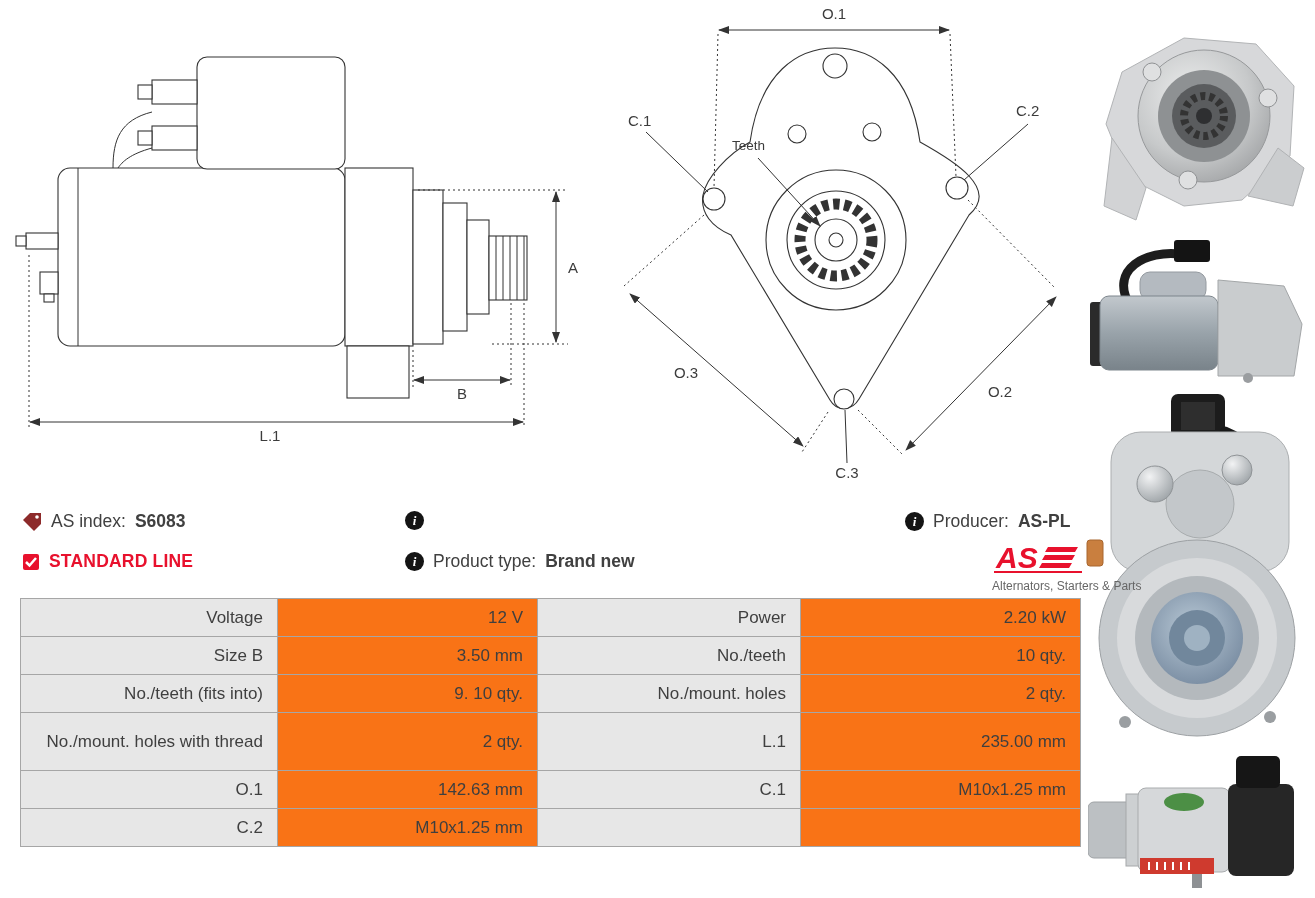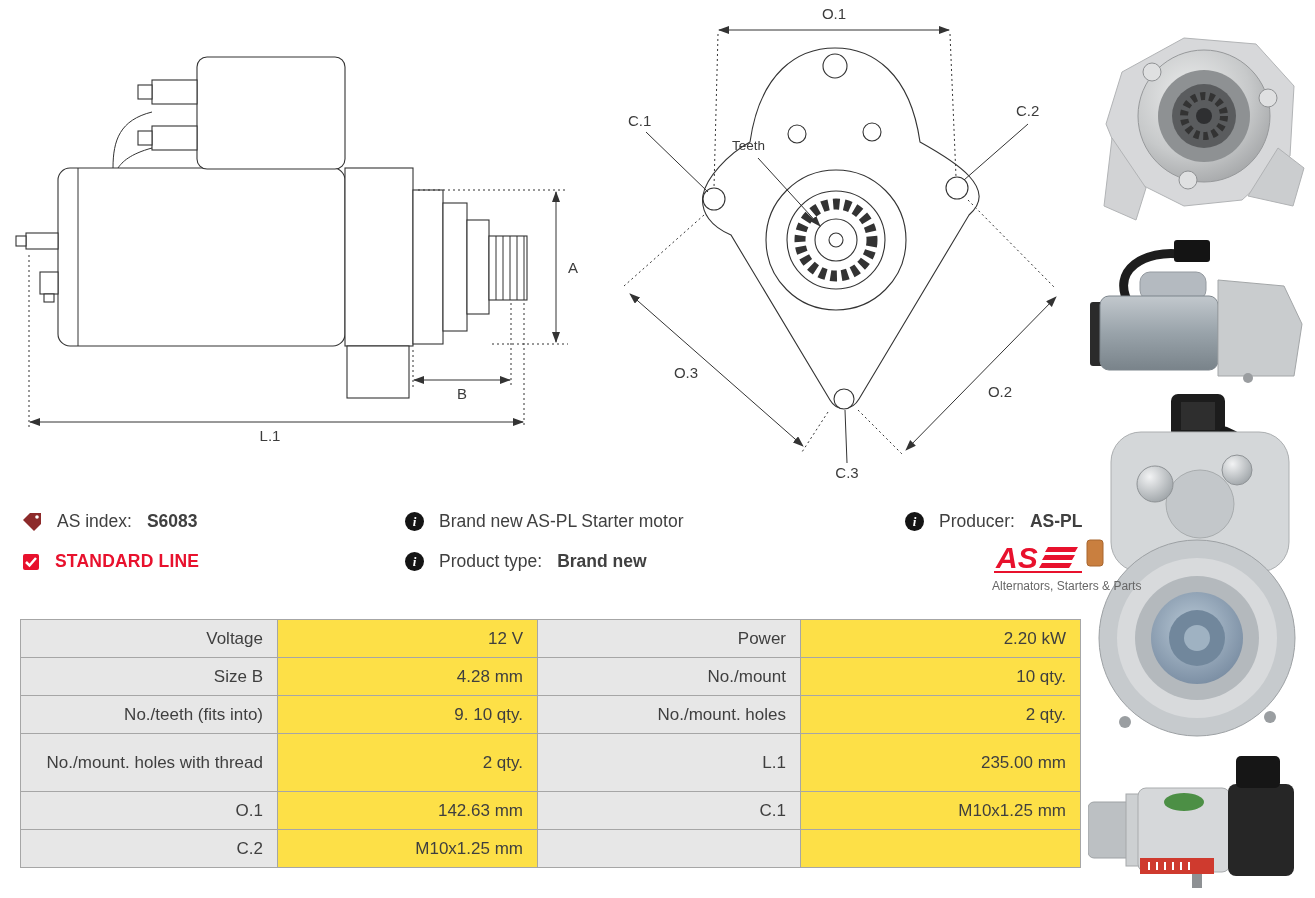--- a/index.html
+++ b/index.html
@@ -13,37 +13,37 @@
   .sketch-thin{stroke:#333;stroke-width:1;fill:none;}
   .dotted{stroke:#333;stroke-width:1;fill:none;stroke-dasharray:2,3;}
   .dim-line{stroke:#333;stroke-width:1;fill:none;}
   .dim-text{font:15px "Liberation Sans",sans-serif;fill:#3c3c3c;}
   .dim-text-sm{font:13.5px "Liberation Sans",sans-serif;fill:#3c3c3c;}
 
   
   .photo{position:absolute;}
 
   
-  .info-item{position:absolute;display:flex;align-items:center;gap:15px;font-size:17.5px;white-space:nowrap;}
+  .info-item{position:absolute;display:flex;align-items:center;gap:9px;font-size:17.5px;white-space:nowrap;}
   .info-icon{width:19px;height:19px;border-radius:50%;background:#141414;color:#fff;
              font:italic bold 13px "Liberation Serif",serif;display:inline-flex;
              align-items:center;justify-content:center;flex:0 0 auto;}
   .bold{font-weight:bold;}
   .red-line{color:#e8112d;font-weight:bold;letter-spacing:.2px;}
 
   .aspl-logo{position:absolute;left:992px;top:541px;width:92px;text-align:center;}
   .aspl-logo .tagline{font-size:12px;color:#666;white-space:nowrap;margin-top:0px;}
 
   
   .spec-table{position:absolute;left:20px;top:598px;width:1060px;border-collapse:collapse;
-              table-layout:fixed;font-size:17px;color:#3f3f3f;margin-top:21px;}
+              table-layout:fixed;font-size:17px;color:#3f3f3f;}
   .spec-table td{border:1px solid #a6a6a6;text-align:right;padding:2px 14px;height:33px;
                  vertical-align:middle;line-height:1.25;}
   .spec-table td.lab{background:#e7e7e7;}
-  .spec-table td.val{background:#fde047;}
+  .spec-table td.val{background:#f97316;}
   .spec-table tr.tall td{height:53px;}
   .c1{width:257px;}.c2{width:260px;}.c3{width:263px;}.c4{width:280px;}
 </style>
 </head>
 <body>
 
 <div class="page">
 
   <svg class="drawing-side" width="600" height="470" viewBox="0 0 600 470">
     <defs>
@@ -252,21 +252,20 @@
   <div class="info-item" style="left:22px;top:551px;">
     <svg width="18" height="18" viewBox="0 0 18 18">
       <rect x="1" y="1" width="16" height="16" rx="2" fill="#e8112d"></rect>
       <path d="M4,9 l3.5,3.5 L14,5" stroke="#fff" stroke-width="2.5" fill="none"></path>
     </svg>
     <span class="red-line">STANDARD LINE</span>
   </div>
 
   <div class="info-item" style="left:405px;top:511px;">
     <span class="info-icon">i</span>
-    <span>Brand new AS-PL Starter motor</span>
   </div>
 
   <div class="info-item" style="left:405px;top:551px;">
     <span class="info-icon">i</span>
     <span>Product type:</span>
     <span class="bold">Brand new</span>
   </div>
 
   <div class="info-item" style="left:905px;top:511px;">
     <span class="info-icon">i</span>
@@ -294,22 +293,22 @@
       </colgroup>
     <tbody>
       <tr>
         <td class="lab">Voltage</td>
         <td class="val">12 V</td>
         <td class="lab">Power</td>
         <td class="val">2.20 kW</td>
       </tr>
       <tr>
         <td class="lab">Size B</td>
-        <td class="val">4.28 mm</td>
-        <td class="lab">No./mount</td>
+        <td class="val">3.50 mm</td>
+        <td class="lab">No./teeth</td>
         <td class="val">10 qty.</td>
       </tr>
       <tr>
         <td class="lab">No./teeth (fits into)</td>
         <td class="val">9. 10 qty.</td>
         <td class="lab">No./mount. holes</td>
         <td class="val">2 qty.</td>
       </tr>
       <tr class="tall">
         <td class="lab">No./mount. holes with thread</td>

